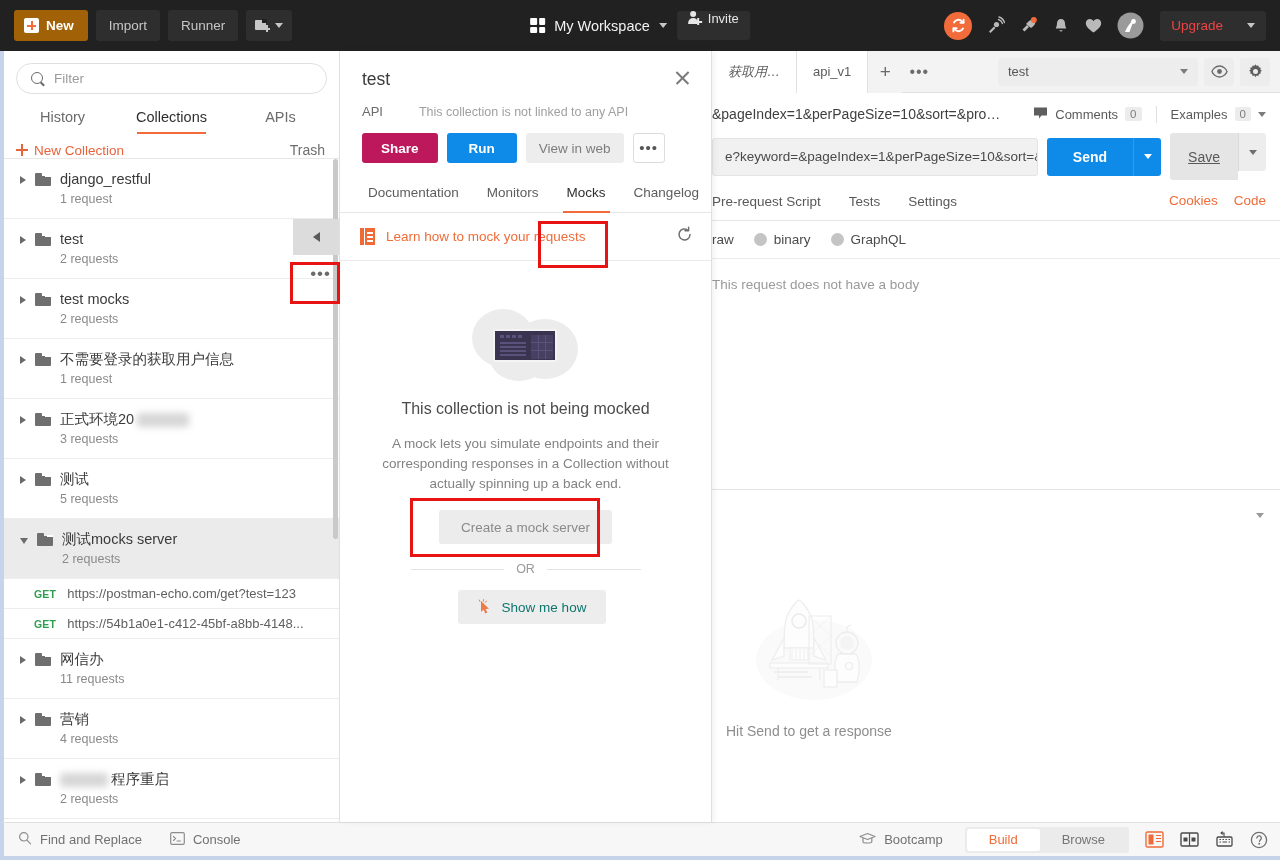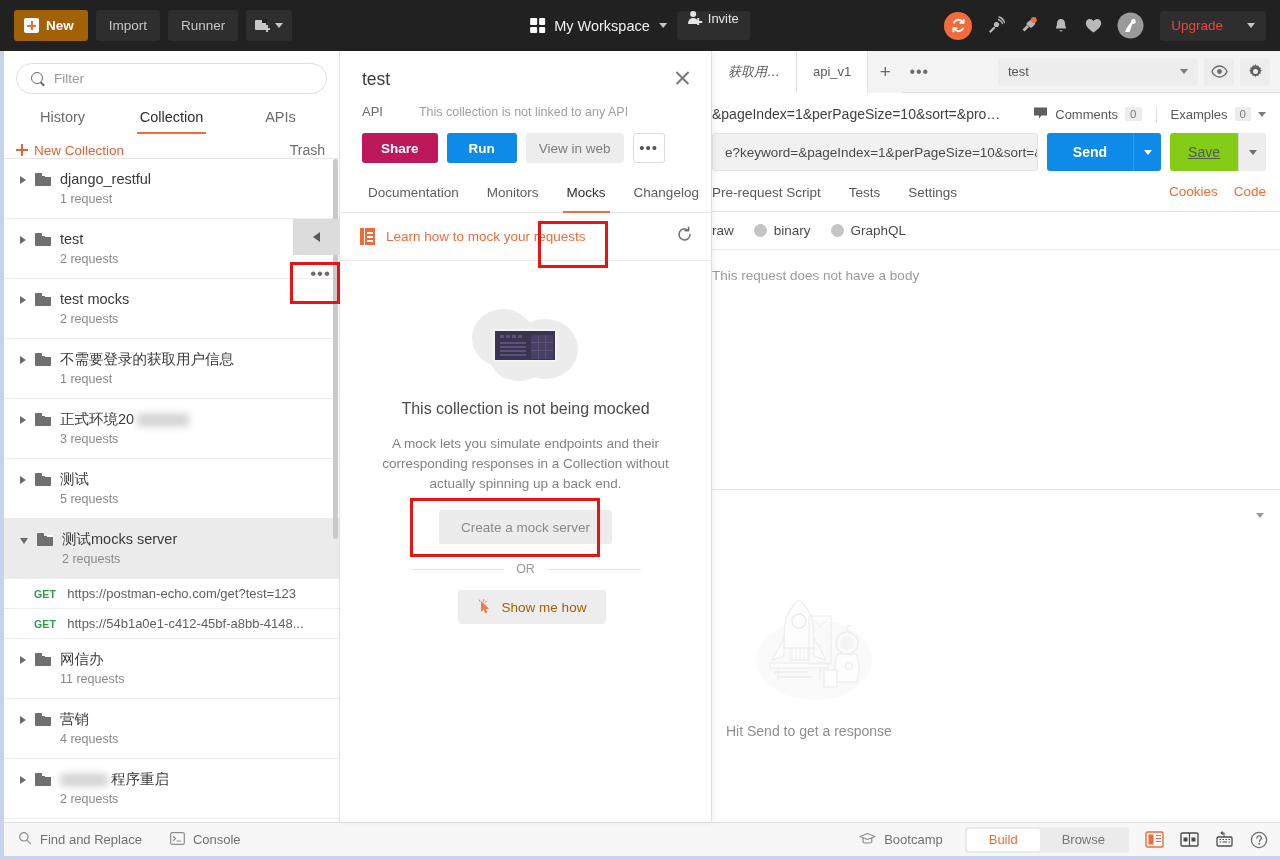--- a/index.html
+++ b/index.html
@@ -344,21 +344,21 @@
   .b-create {
     background: #ececec; color: #8a8a8a; border: none; border-radius: 3px;
     height: 34px; padding: 0 22px; font-size: 13.5px; cursor: pointer; font-family: inherit;
   }
   .or-row {
     display: flex; align-items: center; gap: 12px; margin-top: 18px; width: 230px;
   }
   .or-row .ln { flex: 1; height: 1px; background: #e2e2e2; }
   .or-row .or { font-size: 12.5px; color: #9a9a9a; }
   .b-show {
-    background: #ededed; color: #a16207; border: none; border-radius: 3px;
+    background: #ededed; color: #0f766e; border: none; border-radius: 3px;
     height: 34px; padding: 8px 20px; font-size: 13.5px; cursor: pointer;
     font-family: inherit; margin-top: 14px; display: flex; align-items: center; gap: 10px; margin-left: 13px;
   }
   .cursor-ico { width: 14px; height: 16px; position: relative; }
 
   
   .rightpanel { flex: 1; display: flex; flex-direction: column; min-width: 0; background: #fff; }
   .req-tabs-row {
     display: flex; align-items: center; height: 42px; min-height: 42px;
     background: #f3f3f3; border-bottom: 1px solid #e1e1e1; padding-left: 0px;
@@ -423,21 +423,21 @@
     font-size: 14px; font-weight: bold; border-radius: 3px 0 0 3px; cursor: pointer;
     font-family: inherit;
   }
   .b-send-c {
     background: #0e8ae8; border: none; border-left: 1px solid #2e9bee;
     height: 38px; width: 28px; border-radius: 0 3px 3px 0; cursor: pointer;
     display: flex; align-items: center; justify-content: center;
   }
   .save-group { display: flex; }
   .b-save {
-    background: #84cc16; color: #595959; border: none; height: 38px; padding: 0 18px;
+    background: #e5e5e5; color: #595959; border: none; height: 47px; padding: 0 18px;
     font-size: 14px; border-radius: 3px 0 0 3px; cursor: pointer; font-family: inherit; text-decoration: underline;
   }
   .b-save-c {
     background: #ededed; border: none; border-left: 1px solid #dadada;
     height: 38px; width: 28px; border-radius: 0 3px 3px 0; cursor: pointer;
     display: flex; align-items: center; justify-content: center;
   }
   .subtabs-row {
     display: flex; align-items: center; padding: 12px 14px 0 0px;
     border-bottom: 1px solid #e6e6e6;
@@ -585,21 +585,21 @@
 
     <div class="sidebar">
       <div class="filter-row">
         <div class="filter-box">
           <span class="magnifier"></span>
           <input type="text" placeholder="Filter" style="">
         </div>
       </div>
       <div class="side-tabs">
         <div class="side-tab">History</div>
-        <div class="side-tab active">Collection</div>
+        <div class="side-tab active">Collections</div>
         <div class="side-tab">APIs</div>
       </div>
       <div class="new-coll-row">
         <div class="new-coll">
           <span class="nc-plus"></span>
           <span>New Collection</span>
         </div>
         <div class="trash-link">Trash</div>
       </div>
 

